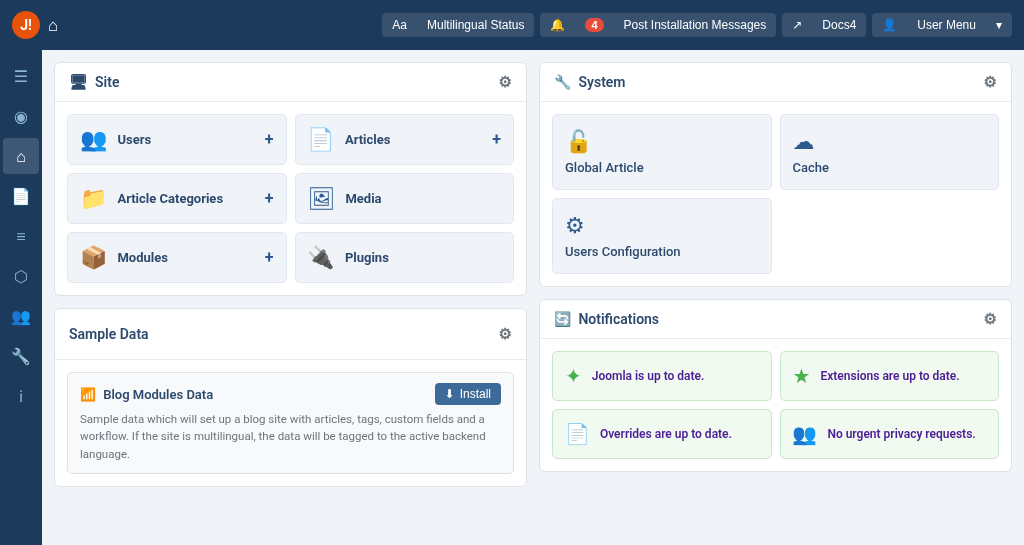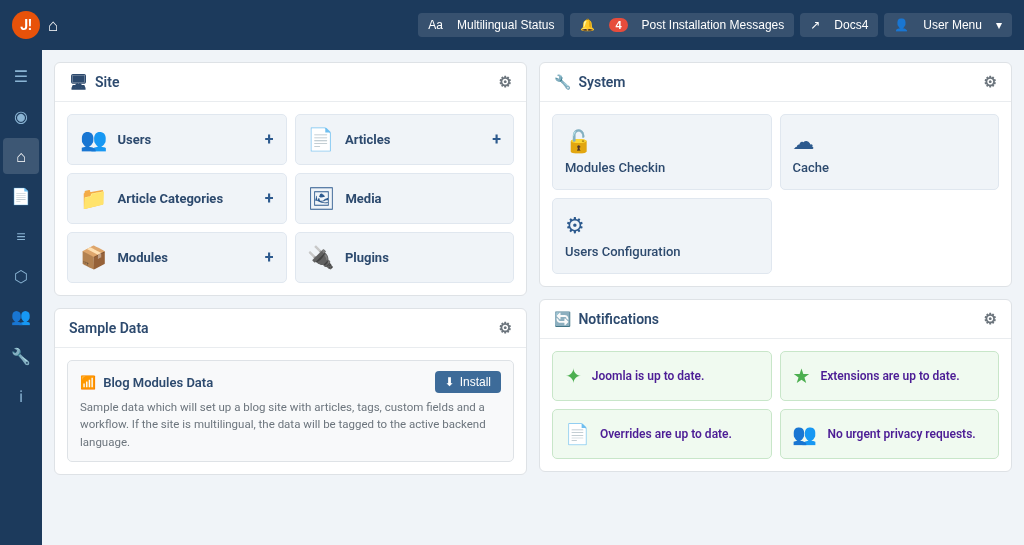--- a/index.html
+++ b/index.html
@@ -50,21 +50,21 @@
     .nav-btn {
       background: rgba(255,255,255,0.12);
       border: none;
       color: white;
       padding: 5px 10px;
       border-radius: 4px;
       cursor: pointer;
       font-size: 12px;
       display: flex;
       align-items: center;
-      gap: 14px;
+      gap: 20px;
       white-space: nowrap;
     }
     .badge-red {
       background: #e74c3c;
       color: white;
       border-radius: 10px;
       padding: 1px 6px;
       font-size: 11px;
       font-weight: bold;
     }
@@ -236,21 +236,21 @@
     
     .sample-data-panel {
       background: white;
       border-radius: 6px;
       border: 1px solid #dee2e6;
     }
     .sample-header {
       display: flex;
       align-items: center;
       justify-content: space-between;
-      padding: 10px 14px;
+      padding: 16px 14px;
       border-bottom: 1px solid #e9ecef;
       font-size: 14px;
       font-weight: 600;
       color: #2d4a6e;
     }
     .sample-body { padding: 12px; }
     .sample-item {
       background: #f8f9fa;
       border: 1px solid #dee2e6;
       border-radius: 5px;
@@ -446,21 +446,21 @@
               <span>🔧</span>
               <span>System</span>
             </div>
             <span class="gear-icon">⚙</span>
           </div>
           <div class="panel-body">
             <div class="system-links">
 
               <div class="system-link-item">
                 <span class="system-link-icon">🔓</span>
-                <span class="system-link-label">Modules Checkin</span>
+                <span class="system-link-label">Global Article</span>
               </div>
 
               <div class="system-link-item">
                 <span class="system-link-icon">☁</span>
                 <span class="system-link-label">Cache</span>
               </div>
 
               <div class="system-link-item" style="grid-column:1;">
                 <span class="system-link-icon">⚙</span>
                 <span class="system-link-label">Users Configuration</span>

